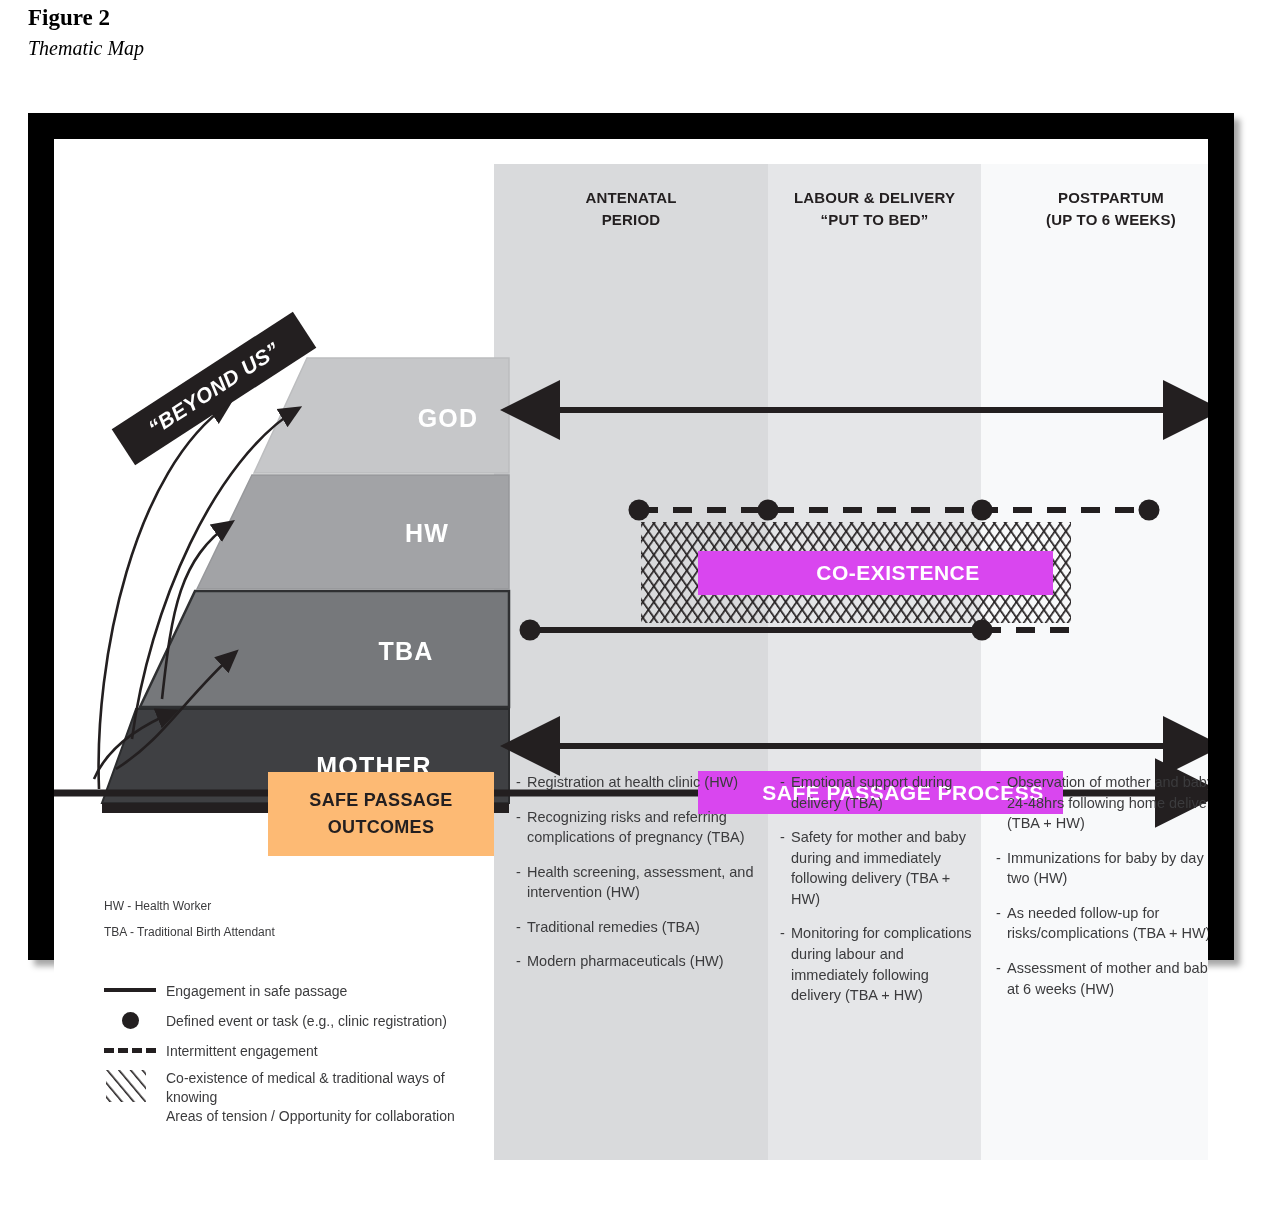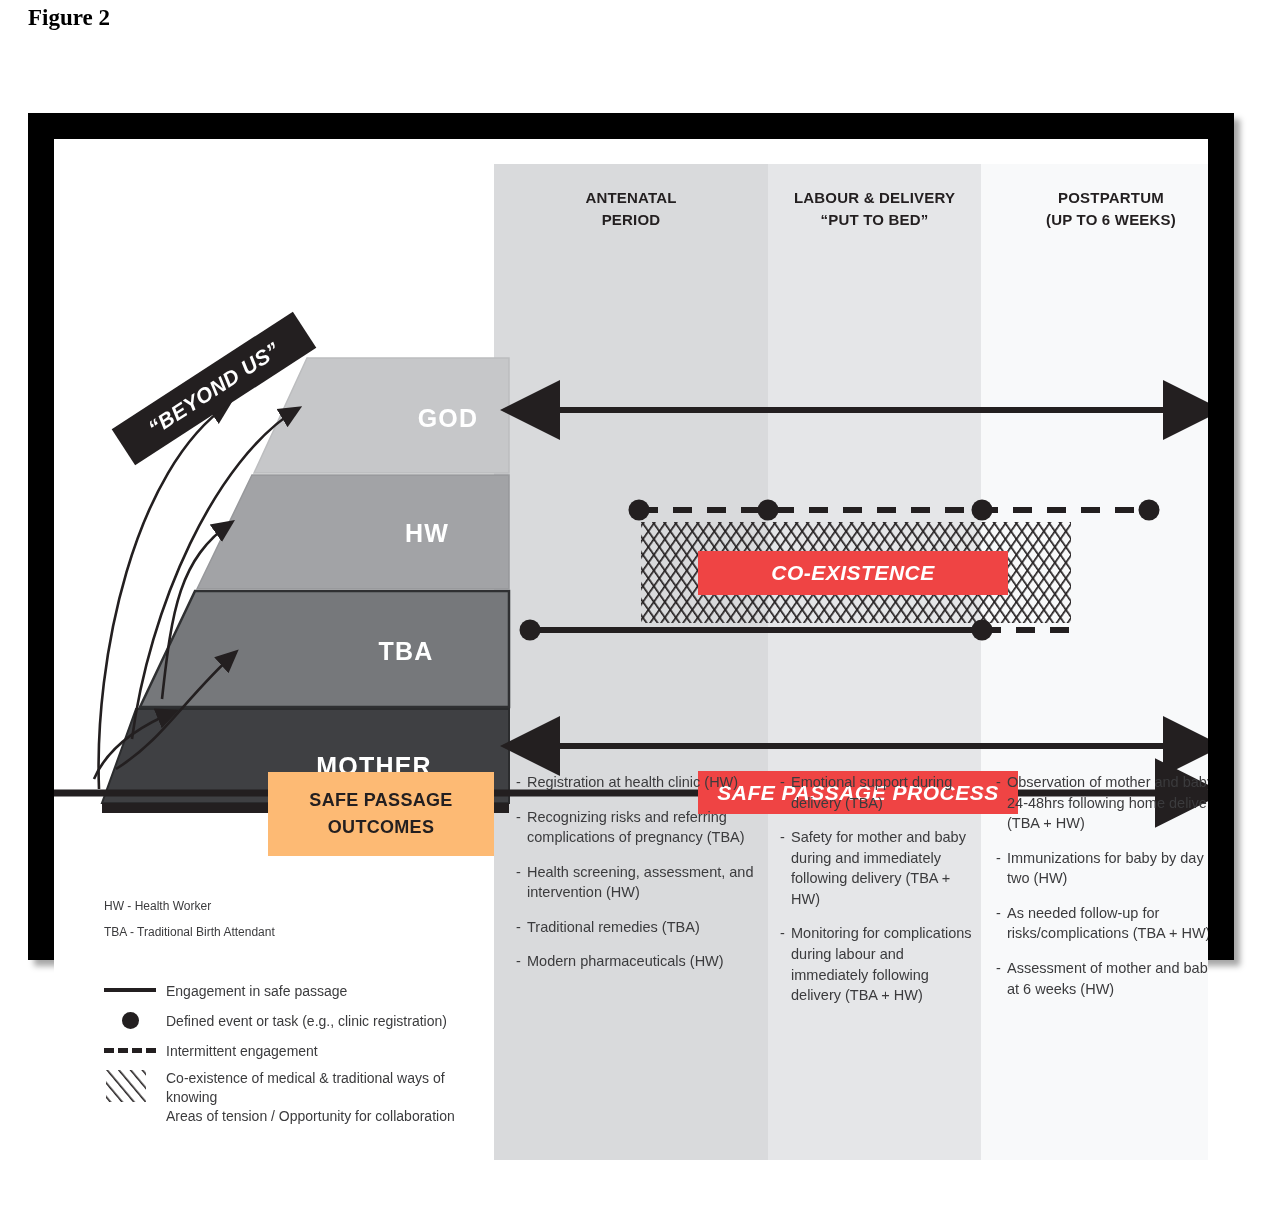--- a/index.html
+++ b/index.html
@@ -26,22 +26,22 @@
             font-family:"Liberation Sans",sans-serif;}
   .col-head .l2{display:block;}
 
   
   #pyramid{position:absolute;left:0;top:0;width:470px;height:700px;}
 
   
   #rows{position:absolute;left:0;top:0;width:1154px;height:700px;}
 
   
-  .chip{position:absolute;background:#ef4444;color:#ffffff;font-style:italic;font-weight:bold;
-        display:flex;align-items:center;justify-content:center;letter-spacing:.5px;}
+  .chip{position:absolute;background:#d946ef;color:#ffffff;font-weight:bold;
+        display:flex;align-items:center;justify-content:center;letter-spacing:.5px;padding-left:45px;}
   #coexist-chip{left:644px;top:412px;width:310px;height:44px;font-size:21px;}
   #safepass-chip{left:644px;top:632px;width:320px;height:43px;font-size:21px;}
 
   #beyond-chip{position:absolute;left:52px;top:228px;width:216px;height:43px;background:#231f20;
       color:#fff;font-style:italic;font-weight:bold;font-size:21px;letter-spacing:.5px;
       display:flex;align-items:center;justify-content:center;
       transform:rotate(-33deg);transform-origin:center center;}
 
   
   #outcomes-box{position:absolute;left:214px;top:633px;width:226px;height:84px;background:#fdba74;
@@ -64,20 +64,21 @@
   .sw-solid{width:52px;height:4px;background:#231f20;}
   .sw-dash{width:52px;height:0;border-top:5px dashed #231f20;}
   .sw-dot{width:17px;height:17px;border-radius:50%;background:#231f20;margin-left:18px;}
   .sw-hatch{width:40px;height:32px;margin-left:2px;}
 </style>
 </head>
 <body>
 
 <div id="caption">
   <div class="fig">Figure 2</div>
+  <div class="sub">Thematic Map</div>
 </div>
 
 <div id="frame">
   <div id="canvas">
 
     <div class="col" id="col1">
       <div class="col-head">
         <span>ANTENATAL</span>
         <span class="l2">PERIOD</span>
       </div>

